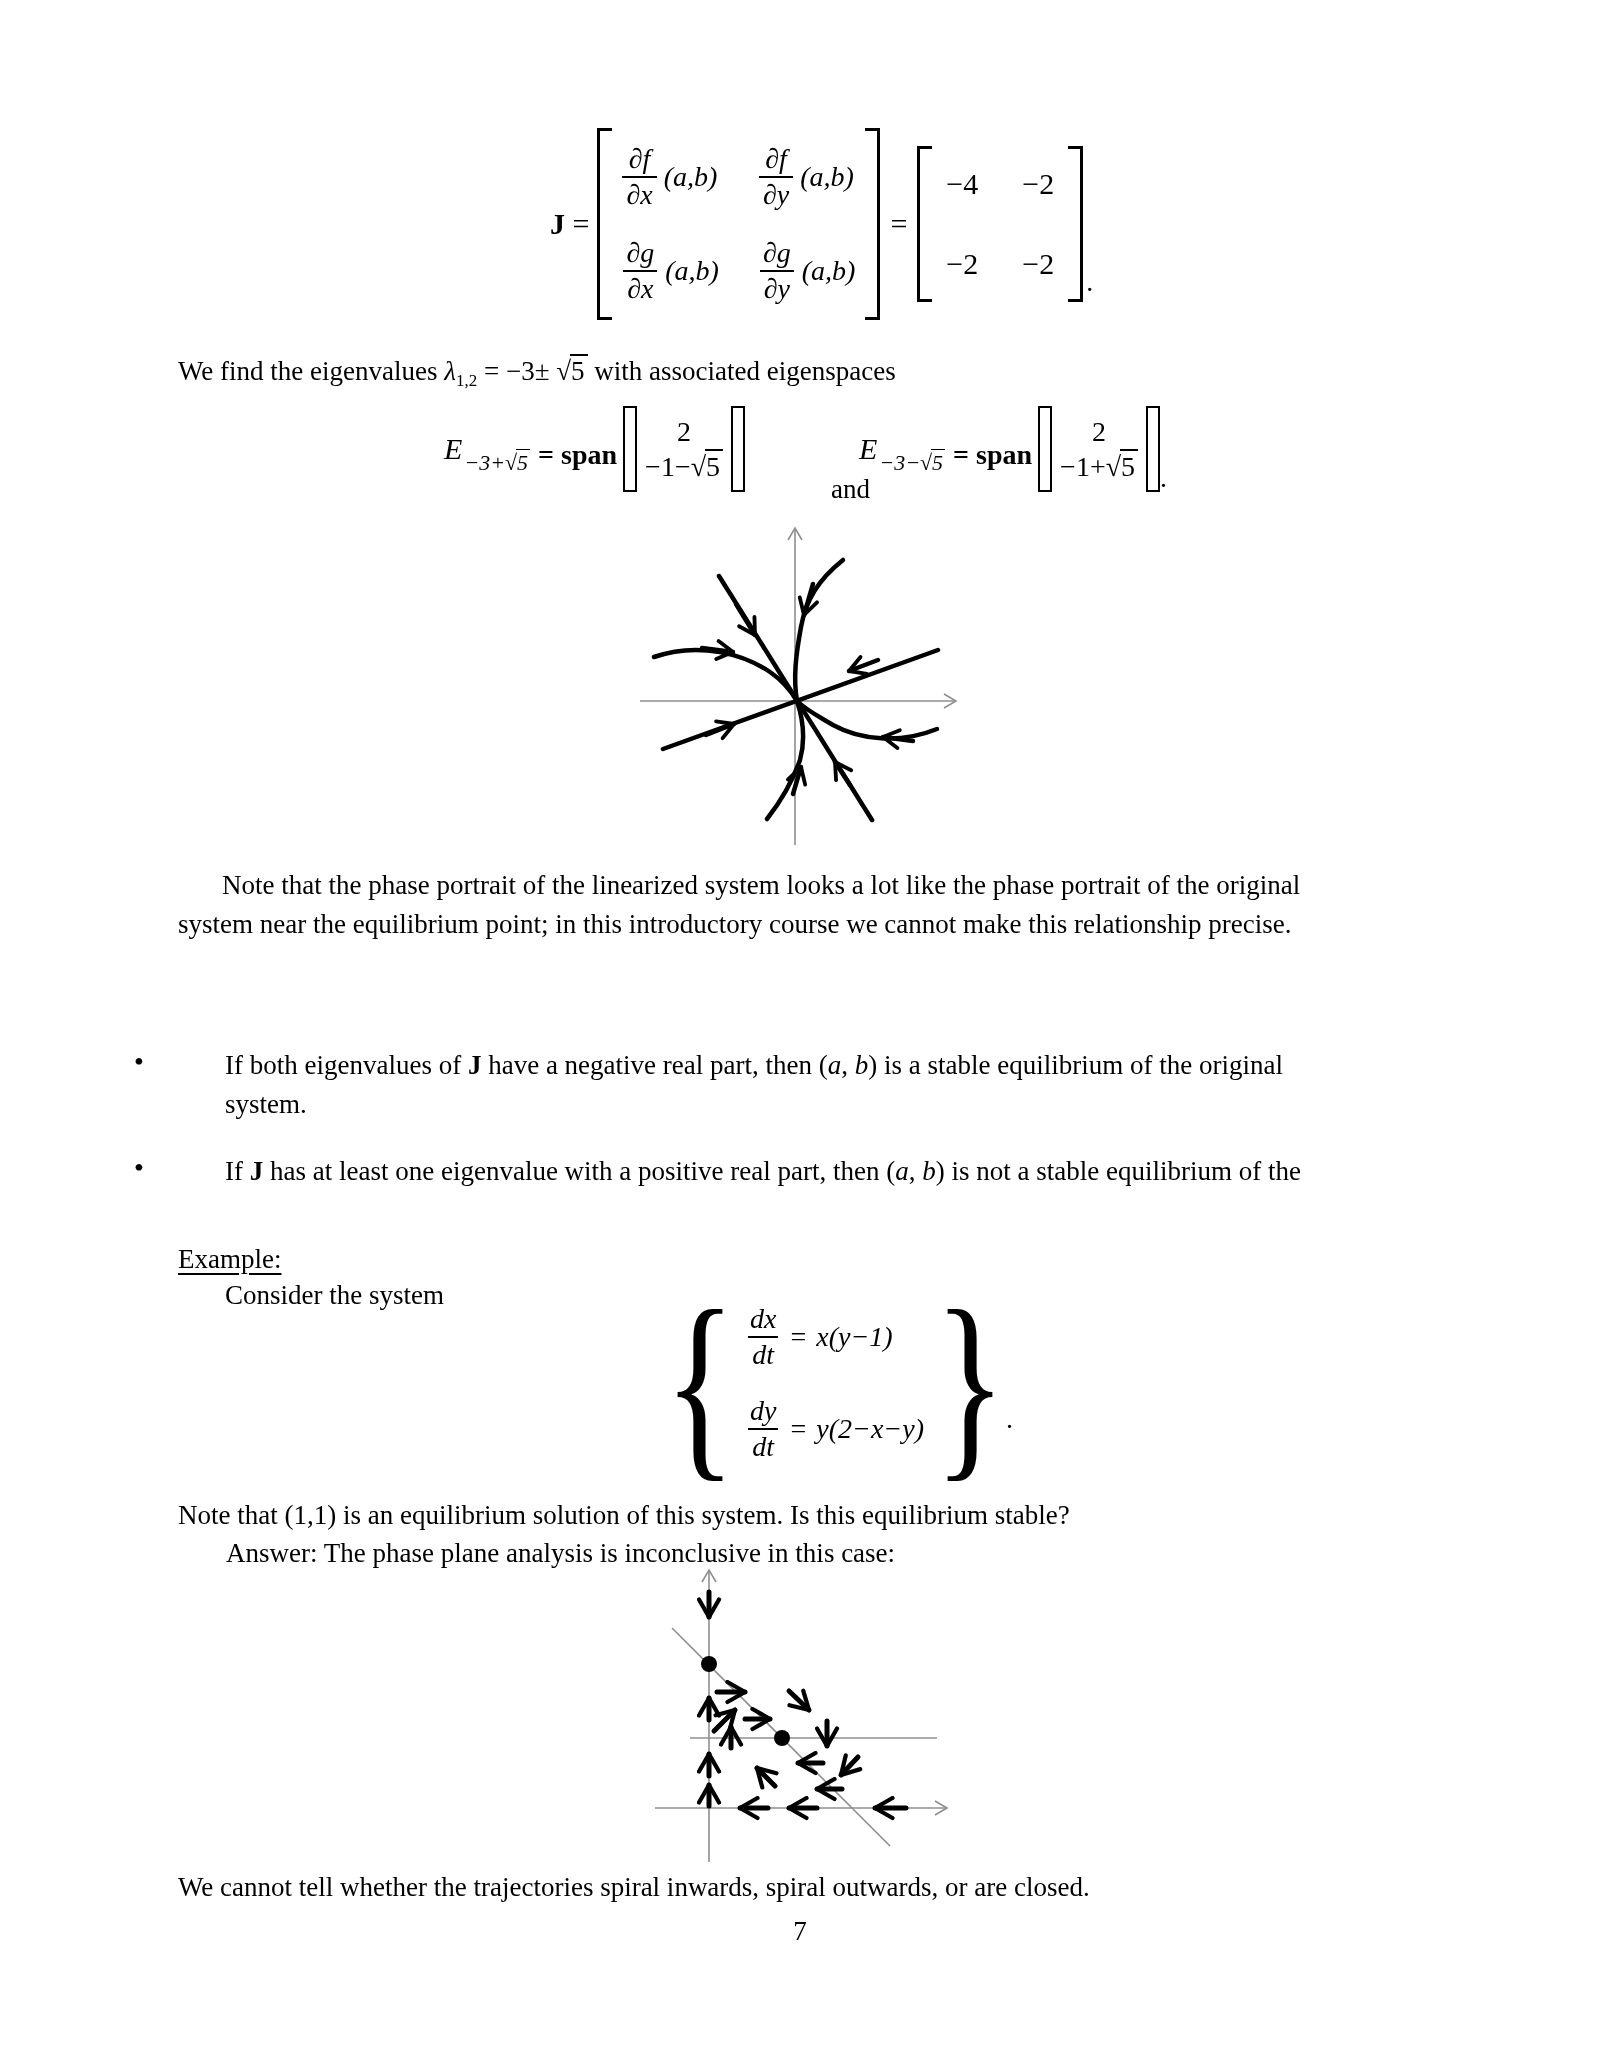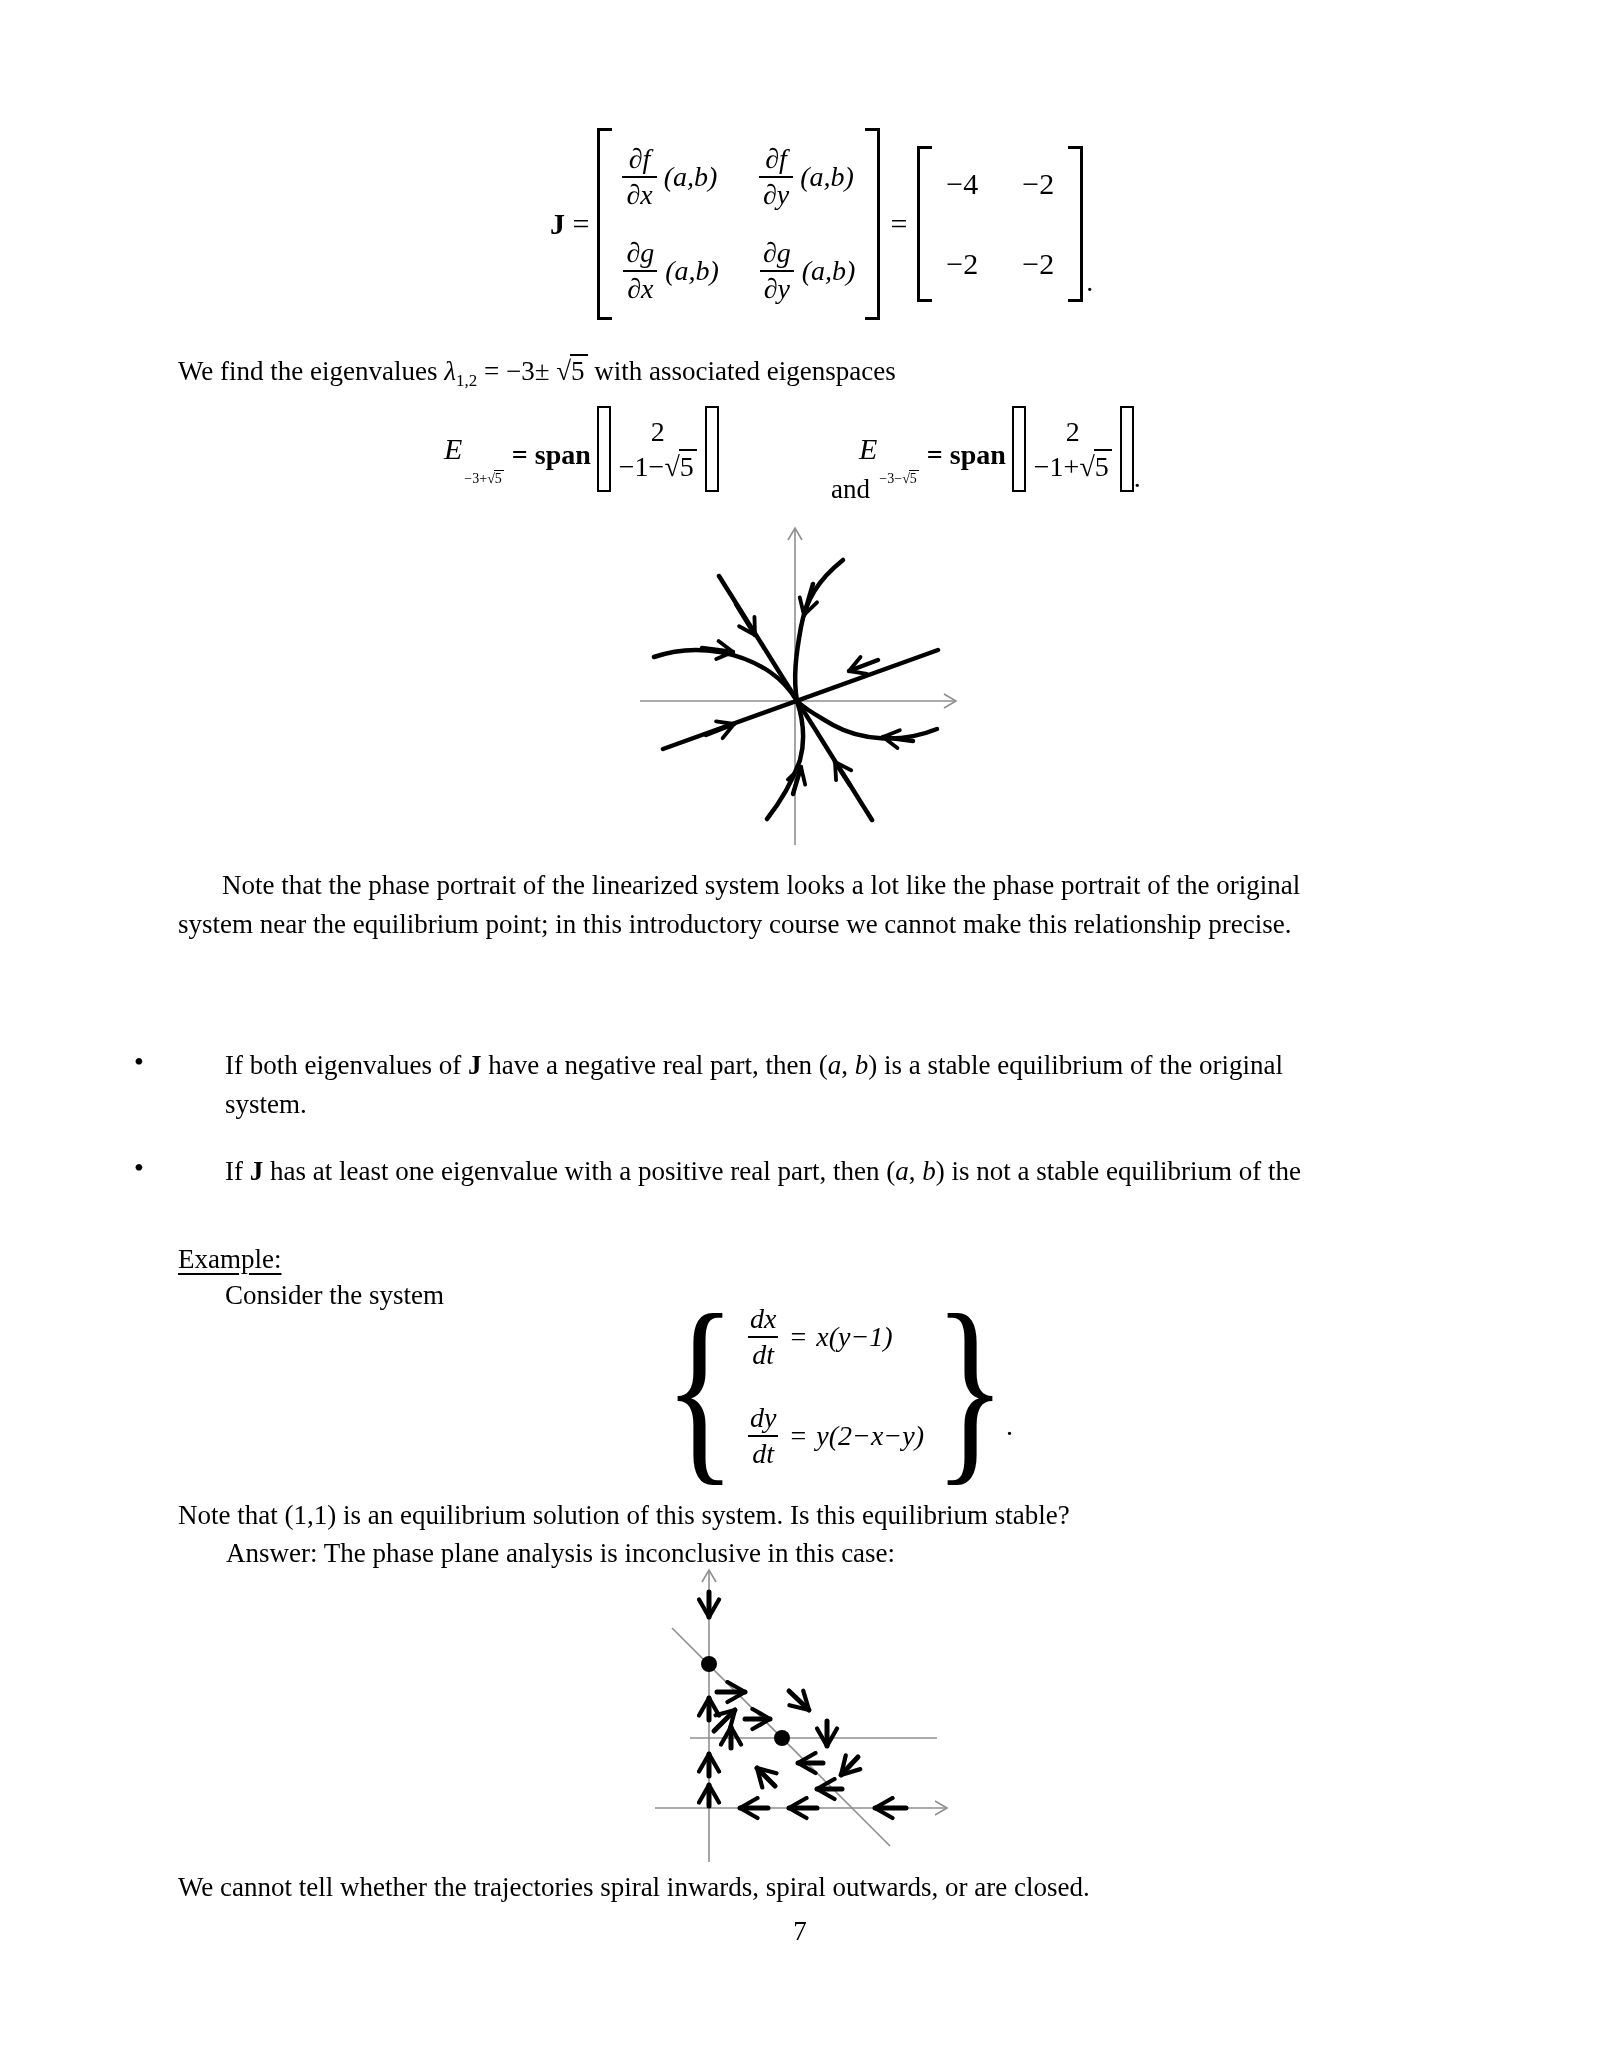--- a/index.html
+++ b/index.html
@@ -32,32 +32,32 @@
   
   .sq{white-space:nowrap;}
   .sq .rd{margin-right:-1px;}
   .sq .ov{border-top:2px solid #000;padding:0 3px 0 1px;}
   
   #eigline{font-size:27px;}
   #eigline sub{font-size:17px;}
   
   .eig{display:flex;align-items:center;font-size:28px;height:90px;}
   .eig .E{font-style:italic;font-size:30px;}
-  .eig .esub{font-size:14px;position:relative;top:30px;margin:0 4px 0 2px;}
+  .eig .esub{font-size:22px;position:relative;top:14px;margin:0 4px 0 2px;font-style:italic;}
   .eig .esub .ov{border-top:1.4px solid #000;padding:0 2px 0 1px;}
   .eig .spn{margin:12px 6px 0 4px;font-weight:bold;}
   .vb{height:82px;}
   .vec{display:flex;flex-direction:column;align-items:center;line-height:35px;
        font-size:28px;padding:0 8px;}
   
   .bullet-glyph{font-size:28px;}
   
   #sys{display:flex;align-items:center;}
   .brace{font-size:150px;line-height:1;transform:scaleY(1.38);font-weight:400;}
-  .sysrows{display:flex;flex-direction:column;gap:31px;margin:0 10px;}
+  .sysrows{display:flex;flex-direction:column;gap:24px;margin:0 10px;}
   .sysrow{display:flex;align-items:center;gap:10px;font-size:28px;}
   .sysdot{align-self:flex-end;font-size:28px;margin-bottom:28px;}
   #pagenum{left:0;width:1600px;text-align:center;font-size:27px;}
   .underl{text-decoration:underline;text-underline-offset:5px;text-decoration-thickness:2px;}
   svg{display:block;}
 </style>
 </head>
 <body>
 
 <div id="page">

